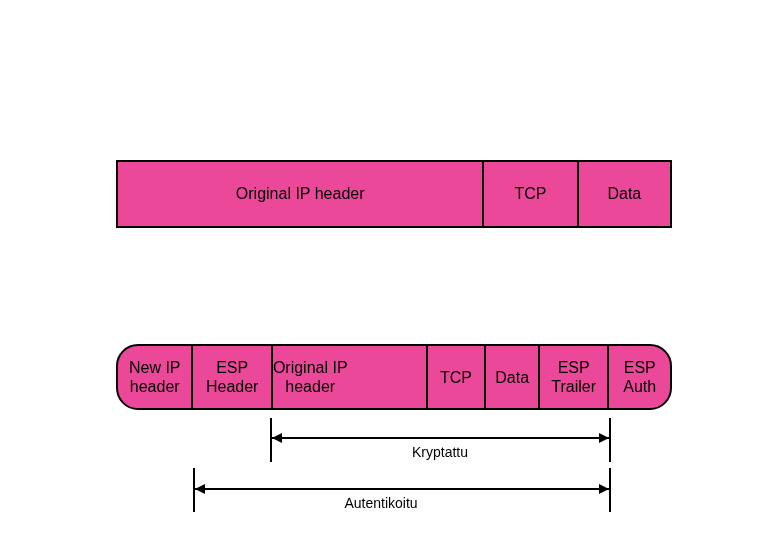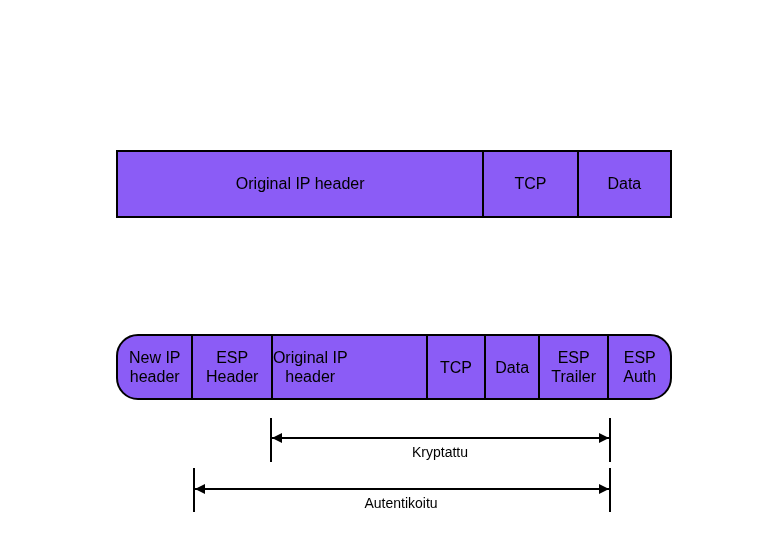--- a/index.html
+++ b/index.html
@@ -32,21 +32,22 @@
     letter-spacing: 0px;
     white-space: nowrap;
   }
 
   
   .packet-row {
     position: absolute;
     display: flex;
     box-sizing: border-box;
     border: 2px solid #000000;
-    background: #8b5cf6;
+    background: #ec4899;
+    margin-top: 10px;
   }
   .packet-cell {
     box-sizing: border-box;
     border-right: 2px solid #000000;
     display: flex;
     align-items: center;
     justify-content: center;
     text-align: center;
     overflow: hidden;
   }
@@ -170,15 +171,15 @@
   <div class="arrow-line" style="left:272px; top:437px; width:337px;"></div>
   <div class="arrow-head left" style="left:272px; top:433px;"></div>
   <div class="arrow-head right" style="left:599px; top:433px;"></div>
   <div class="span-label" style="left:270px; top:442px; width:340px;">Kryptattu</div>
 
   <div class="tick" style="left:193px; top:468px; height:44px;"></div>
   <div class="tick" style="left:609px; top:468px; height:44px;"></div>
   <div class="arrow-line" style="left:195px; top:488px; width:414px;"></div>
   <div class="arrow-head left" style="left:195px; top:484px;"></div>
   <div class="arrow-head right" style="left:599px; top:484px;"></div>
-  <div class="span-label" style="left:199px; top:493px; width:404px;text-align:center;">Autentikoitu</div>
+  <div class="span-label" style="left:179px; top:493px; width:404px;text-align:center;">Autentikoitu</div>
 
 </div>
 
 </body></html>

